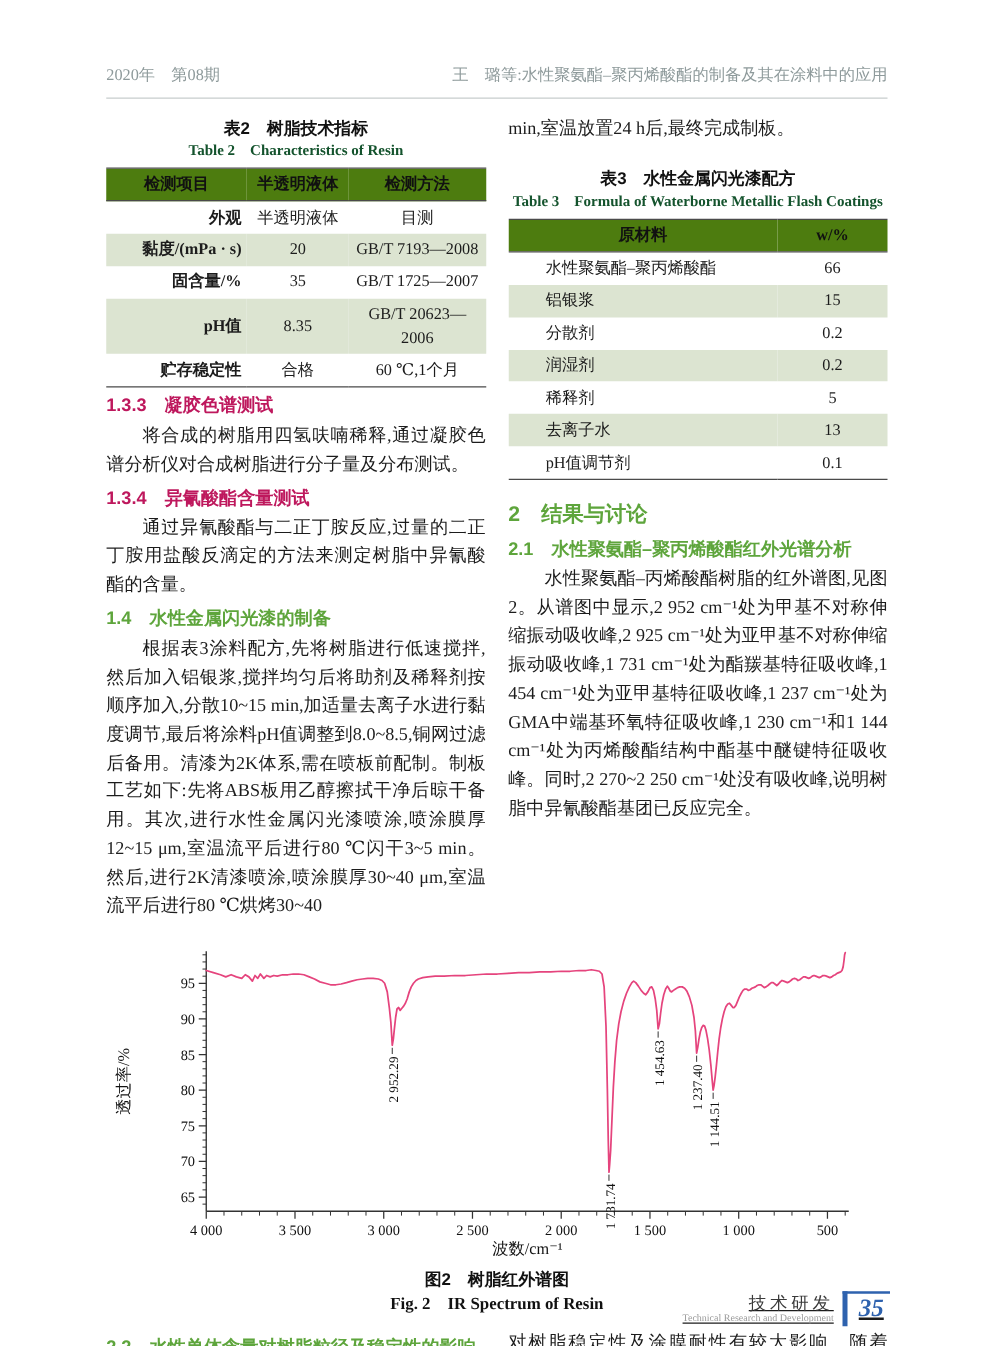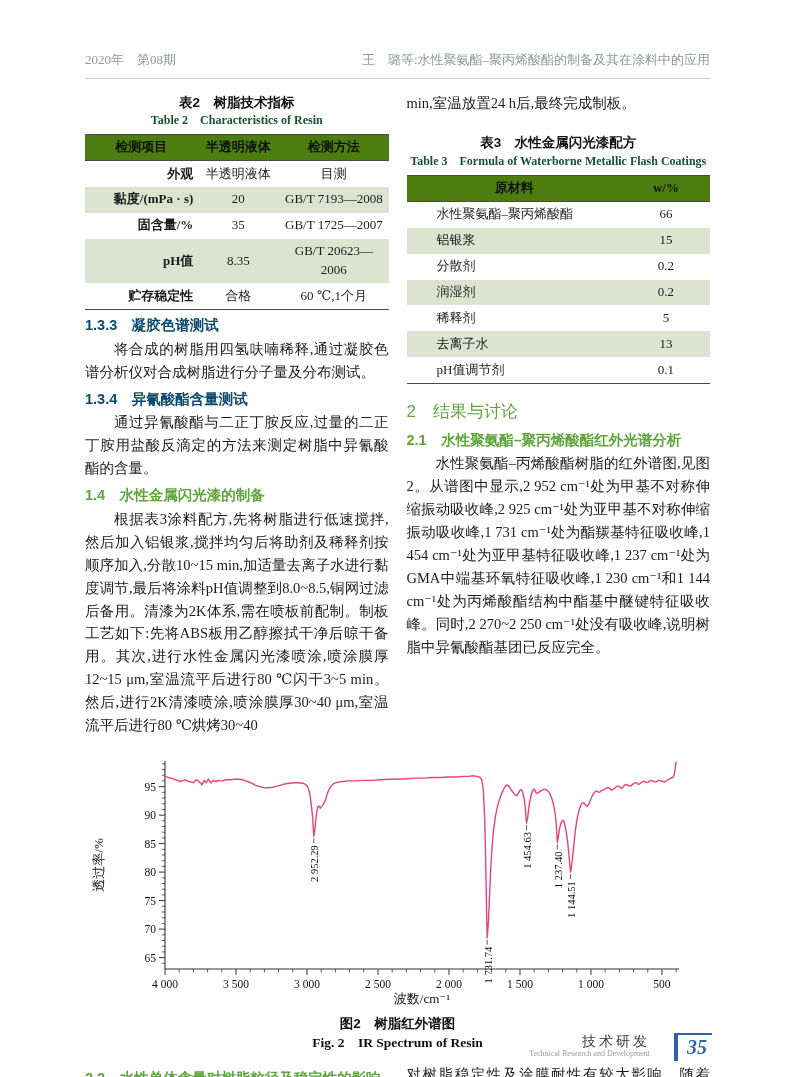--- a/index.html
+++ b/index.html
@@ -34,34 +34,34 @@
   table.table2 td:first-child{text-align:right;padding-left:10px;font-weight:bold;}
   table.table2 th:nth-child(1){width:37%;}
   table.table2 th:nth-child(2){width:27%;}
   table.table2 th:nth-child(3){width:36%;}
   table.table3 td:first-child{text-align:left;padding-left:30px;}
   table.table3 th:nth-child(1){width:71%;}
   table.table3 th:nth-child(2){width:29%;}
   
   p.body-par{margin:0;text-align:justify;text-indent:2em;}
   p.body-par.no-indent{text-indent:0;}
-  h4.sub3{font-family:"Liberation Sans","DejaVu Sans",sans-serif;font-size:14.5px;font-weight:bold;color:#0c4a6e;margin:5px 0 1px;line-height:1.5;}
+  h4.sub3{font-family:"Liberation Sans","DejaVu Sans",sans-serif;font-size:14.5px;font-weight:bold;color:#be185d;margin:5px 0 1px;line-height:1.5;}
   h3.green{font-family:"Liberation Sans","DejaVu Sans",sans-serif;font-size:14.5px;font-weight:bold;color:#5ea53c;margin:5px 0 1px;line-height:1.5;}
-  h2.green-big{font-family:"Liberation Sans","DejaVu Sans",sans-serif;font-size:17px;font-weight:normal;color:#5ea53c;margin:16px 0 6px;line-height:1.4;}
+  h2.green-big{font-family:"Liberation Sans","DejaVu Sans",sans-serif;font-size:17px;font-weight:bold;color:#5ea53c;margin:16px 0 6px;line-height:1.4;}
   .spacer-top{margin-top:20px;}
   
   .figure-block{margin-top:14px;}
   .figure-block svg{display:block;margin:0 auto;font-family:"Liberation Serif","DejaVu Serif",serif;}
   .fig-caption-cn{font-family:"Liberation Sans","DejaVu Sans",sans-serif;font-weight:bold;font-size:13.5px;text-align:center;margin-top:6px;color:#111;line-height:1.4;}
   .fig-caption-en{font-weight:bold;font-size:13.5px;text-align:center;color:#111;line-height:1.4;margin-bottom:10px;}
   .bottom-cols{margin-top:8px;}
   
   .page-footer{
     position:absolute;right:82px;bottom:16px;
-    display:flex;align-items:flex-start;gap:24px;
+    display:flex;align-items:center;gap:7px;text-decoration:underline;
   }
   .footer-text{text-align:right;line-height:1.15;}
   .footer-cn{font-family:"Liberation Sans","DejaVu Sans",sans-serif;font-size:14px;color:#3a3a3a;letter-spacing:3px;}
   .footer-en{font-size:8px;color:#9a9a9a;}
   .footer-pagenum{
     border-left:4px solid #2e62ae;border-top:2px solid #2e62ae;
     padding:0 5px 2px 9px;
     font-size:20px;font-style:italic;font-weight:bold;color:#2e62ae;
     font-family:"Liberation Serif","DejaVu Serif",serif;line-height:1.2;
   }

